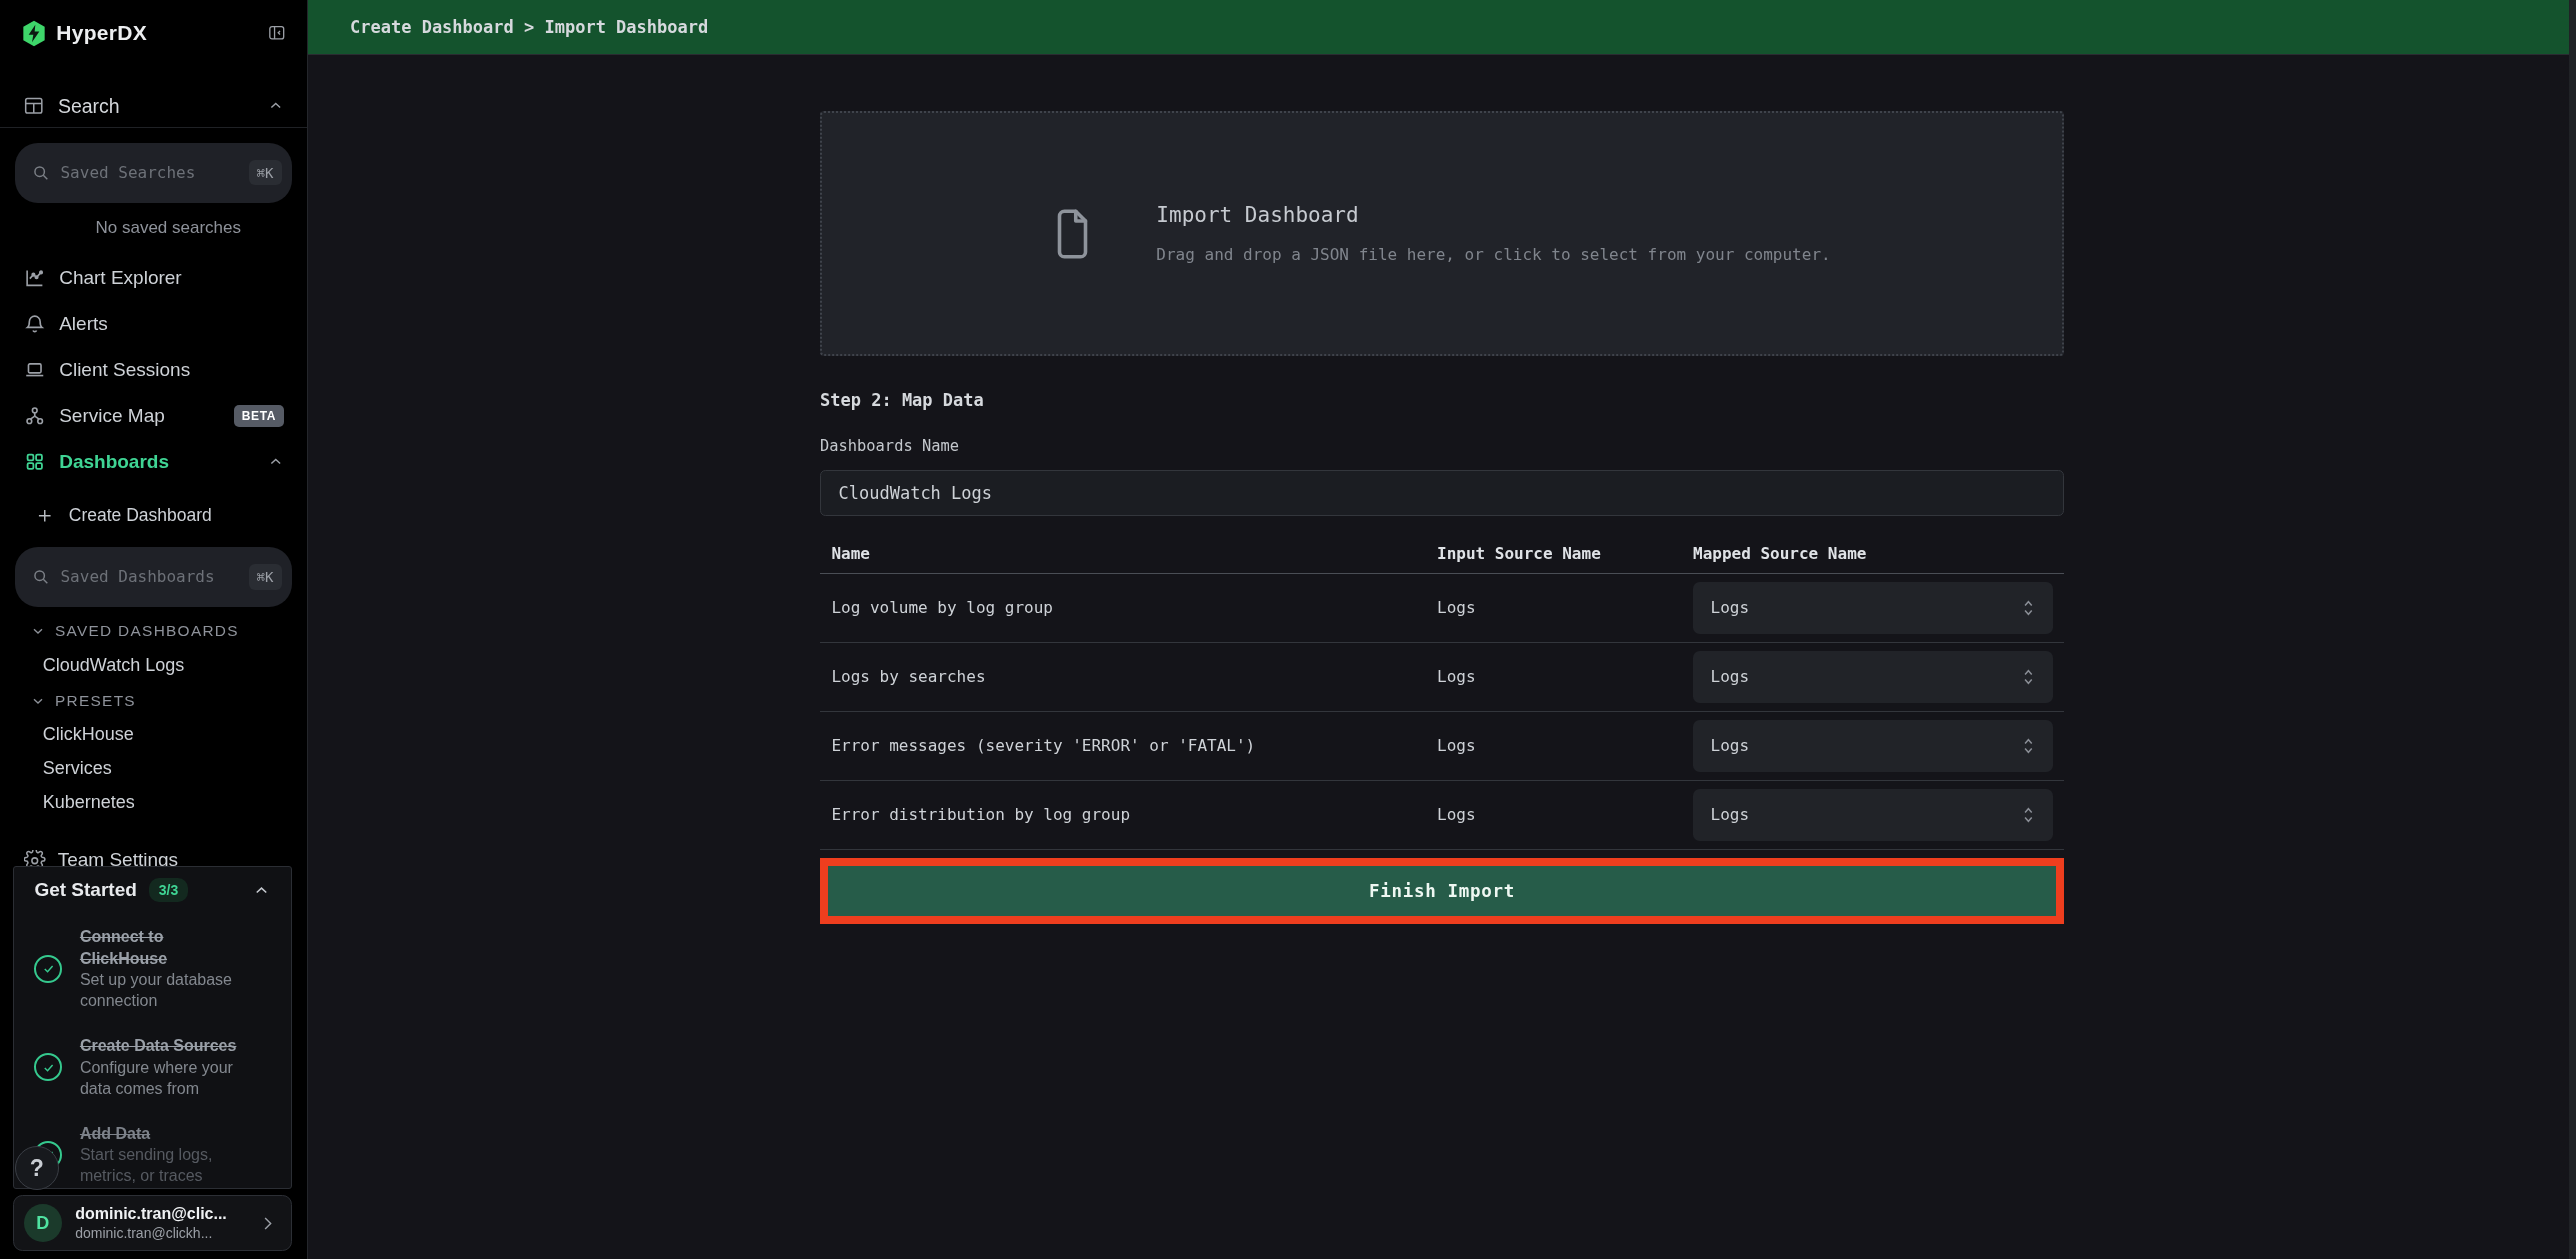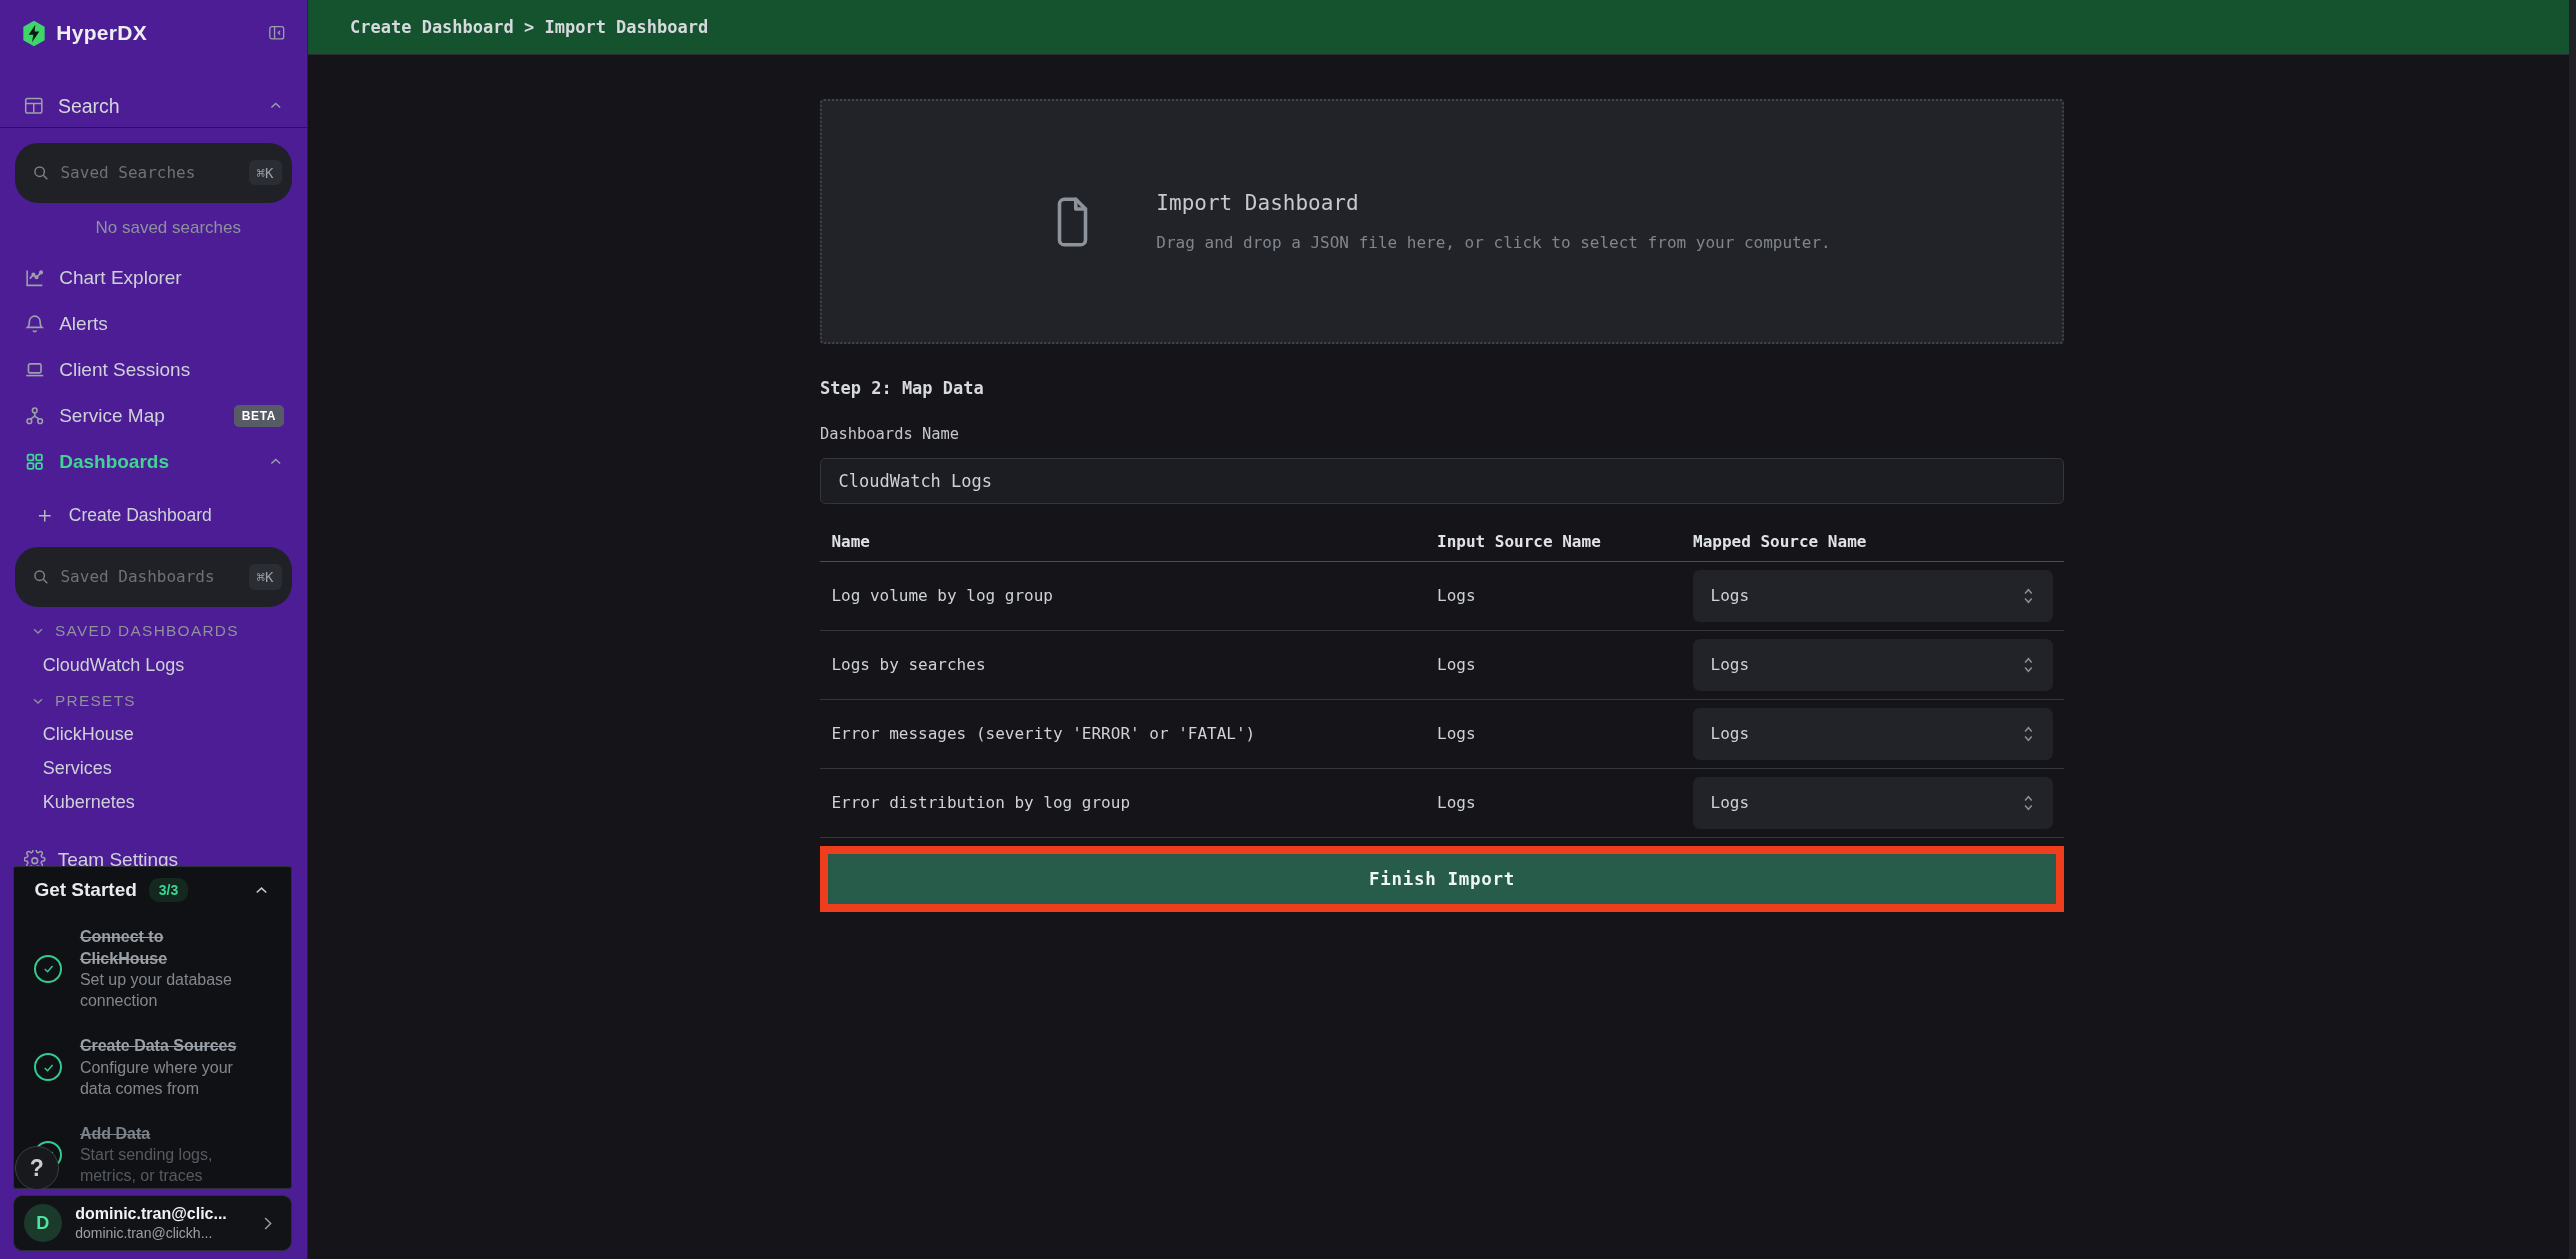--- a/index.html
+++ b/index.html
@@ -1,21 +1,21 @@
 <!DOCTYPE html>
 <html style="--accent: #3fd494; --annotation: #ee3e1e; --button_green: #265c49;font-size:10.7px"><head>
 <meta charset="utf-8">
 <style>
   * { margin:0; padding:0; box-sizing:border-box; }
   html,body { width:2576px; height:1259px; background:#141519; overflow:hidden; }
   body { font-family:"Liberation Sans", sans-serif; display:flex; color:#ced2d7; }
   .mono { font-family:"DejaVu Sans Mono", monospace; }
 
   
-  .sidebar { width:308px; flex-shrink:0; background:#4c1d95; border-right:1.3px solid #24262b; position:relative; }
+  .sidebar { width:308px; flex-shrink:0; background:#000000; border-right:1.3px solid #24262b; position:relative; }
   .sidebar-header { height:66px; display:flex; align-items:center; padding:0 21.5px; }
   .logo-mark { width:24px; height:27px; flex-shrink:0; }
   .app-name { margin-left:10.7px; font-size:21px; font-weight:bold; color:#eceef0; letter-spacing:0.3px; }
   .collapse-btn { margin-left:auto; color:#9ca0a7; cursor:pointer; display:flex; }
 
   .search-row { margin-top:19px; height:43px; display:flex; align-items:center; padding:0 23px; border-bottom:1.3px solid #1f2125; cursor:pointer; }
   .search-row .label { margin-left:13.4px; font-size:19.5px; color:#d4d7db; }
   .chev-right-auto { margin-left:auto; color:#9ca0a7; display:flex; }
 
   .sidebar-body { padding:14.8px 14.8px 0; }
@@ -71,21 +71,21 @@
   .user-name { font-size:16px; font-weight:bold; color:#f0f2f4; white-space:nowrap; }
   .user-email { font-size:14px; color:#9ca0a7; white-space:nowrap; margin-top:2px; }
   .user-chev { margin-left:auto; color:#9ca0a7; display:flex; }
 
   
   .main { flex:1; display:flex; flex-direction:column; position:relative; background:#141419; }
   .topbar { height:55px; flex-shrink:0; background:#14532d; border-bottom:1.3px solid #2a2c31; display:flex; align-items:center; padding-left:42px; }
   .breadcrumb { font-size:17px; font-weight:bold; color:#d6d9dd; cursor:pointer; }
 
   .content { flex:1; overflow:hidden; }
-  .column { width:1244px; margin:44px auto 0; }
+  .column { width:1244px; margin:56px auto 0; }
 
   .dropzone { height:245px; background:#212329; border:2px dotted #3f434b; border-radius:4px; display:flex; align-items:center; justify-content:center; gap:64px; cursor:pointer; }
   .dz-icon { color:#8e939b; display:flex; }
   .dz-title { font-size:21px; color:#c6cad0; }
   .dz-sub { font-size:16px; color:#80858d; margin-top:17.5px; }
 
   .step-title { margin-top:34px; font-size:17px; font-weight:bold; color:#d6d9dd; }
   .name-label { margin-top:27px; font-size:15.4px; color:#c4c8cd; }
   .name-input { display:block; margin-top:14.8px; width:100%; height:46px; background:#1b1d22; border:1.3px solid #33363c; border-radius:5.4px; color:#ced2d7; font-size:17px; padding:0 17.5px; outline:none; }
 

